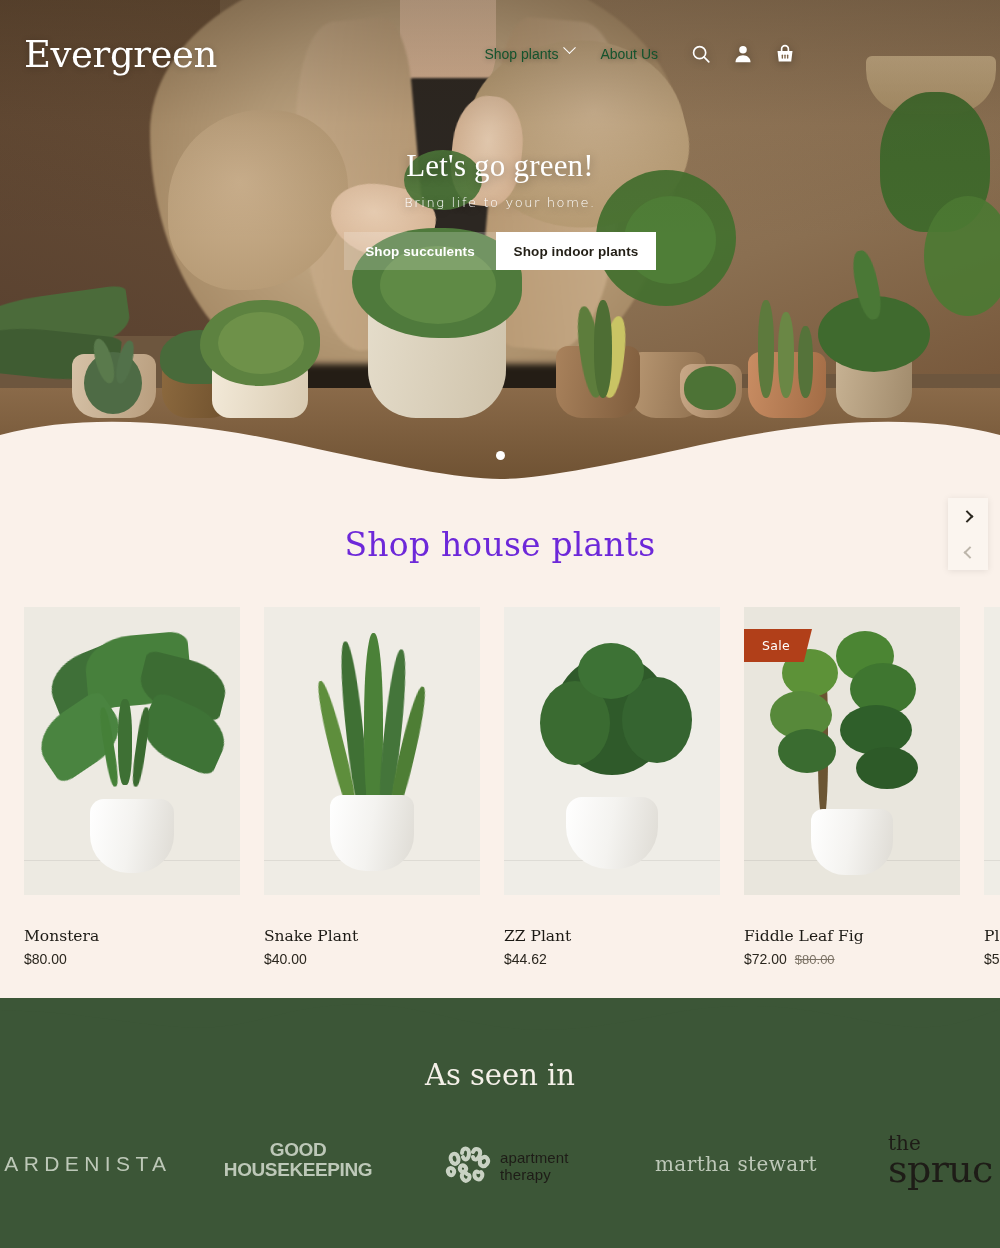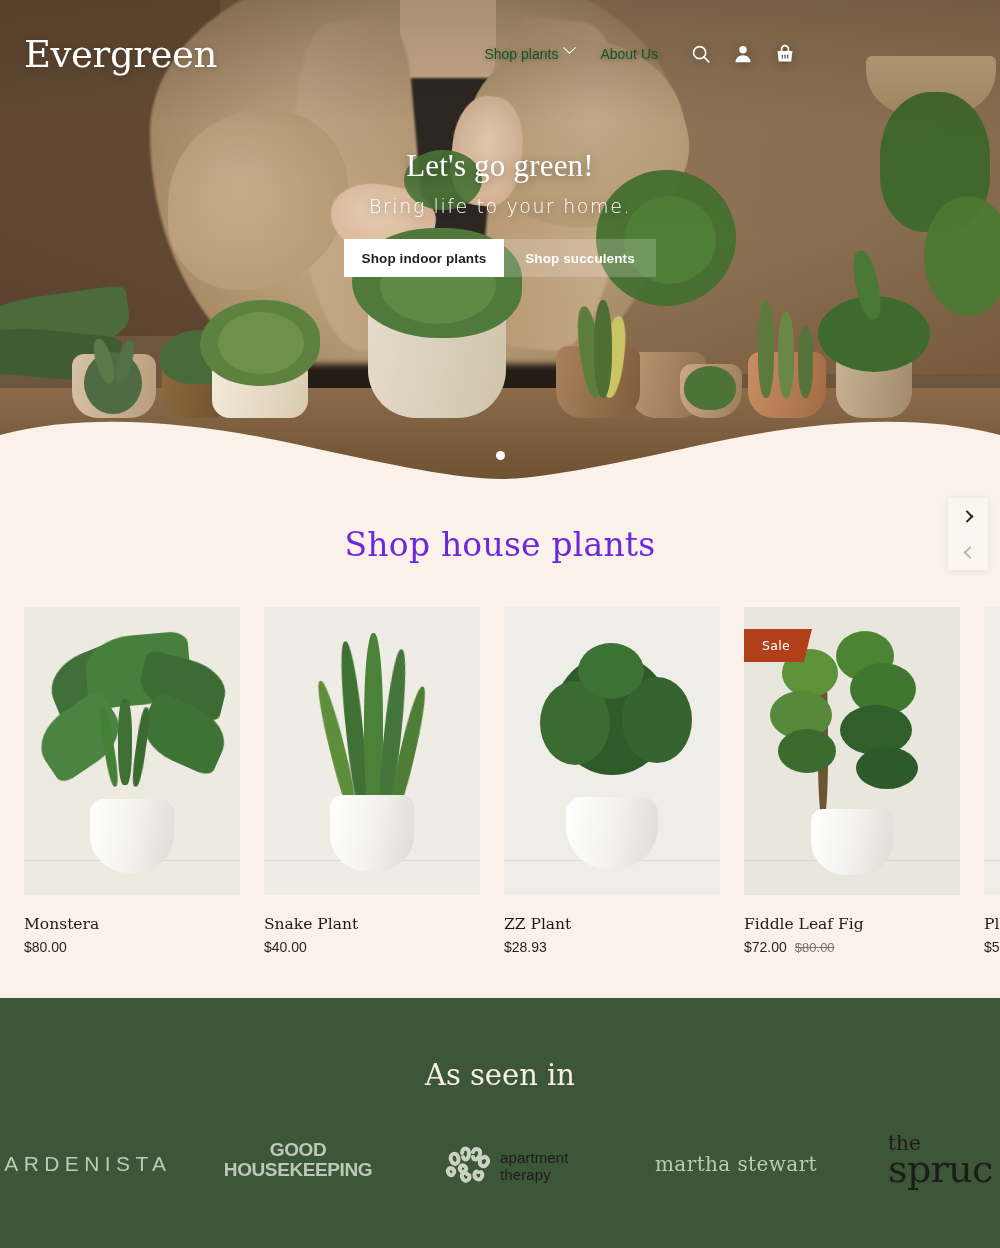--- a/index.html
+++ b/index.html
@@ -131,21 +131,21 @@
     text-align:center;
   }
   .hero-title {
     font-family:Liberation Serif, serif;
     font-size:31px; color:#fff; font-weight:400; letter-spacing:0.2px;
     text-shadow:0 2px 10px rgba(0,0,0,.34);
   }
   .hero-sub {
     margin-top:11px;
     font-family:"DejaVu Sans", sans-serif;
-    font-size:19px; color:#fff; letter-spacing:1.6px; font-weight:300;
+    font-size:13px; color:#fff; letter-spacing:1.6px; font-weight:300;
     text-shadow:0 2px 9px rgba(0,0,0,.38);
   }
   .hero-btns { margin-top:22px; display:flex; justify-content:center; gap:0; }
   .btn {
     height:38px; display:flex; align-items:center; justify-content:center;
     font-size:13.5px; font-weight:700; cursor:pointer; letter-spacing:.1px;
   }
   .btn-solid { background:#fff; color:#231F16; width:160px; }
   .btn-ghost { background:rgba(255,255,255,.20); color:#fff; width:152px; }
 
@@ -183,21 +183,21 @@
   .plant-stage { position:absolute; inset:0; }
   .pot-white {
     position:absolute; left:50%; transform:translateX(-50%);
     background:linear-gradient(100deg,#ffffff 0%,#f4f3f0 48%,#dedbd4 100%);
   }
   .shadow-line {
     position:absolute; left:0; bottom:34px; width:100%; height:1px;
     background:rgba(0,0,0,.07);
   }
   .card-name {
-    margin-top:20px; font-family:"DejaVu Serif", serif;
+    margin-top:32px; font-family:"DejaVu Serif", serif;
     font-size:15.5px; color:#1C1A15; font-weight:400;
   }
   .card-price {
     margin-top:6px; font-size:14px; color:#2A261E;
     display:flex; align-items:center; gap:8px;
   }
   .price-old { text-decoration:line-through; color:#7C7366; font-size:13px; }
 
   .sale-badge {
     position:absolute; left:0; top:22px; height:33px; z-index:5;
@@ -376,22 +376,22 @@
           </svg>
         </span>
       </div>
     </nav>
   </header>
 
   <div class="hero-copy">
     <div class="hero-title">Let's go green!</div>
     <div class="hero-sub">Bring life to your home.</div>
     <div class="hero-btns">
+      <div class="btn btn-ghost">Shop succulents</div>
       <div class="btn btn-solid">Shop indoor plants</div>
-      <div class="btn btn-ghost">Shop succulents</div>
     </div>
   </div>
 
   <section class="shop">
     <h2 class="section-title">Shop house plants</h2>
 
     <div class="carousel">
 
       <div class="card">
         <div class="card-img">
@@ -438,21 +438,21 @@
             <div class="shadow-line"></div>
             <div class="foliage" style="left:50px;top:48px;width:116px;height:120px;background:#2f5a2a;border-radius:50%"></div>
             <div class="foliage" style="left:36px;top:74px;width:70px;height:84px;background:#3a6b31;border-radius:50%"></div>
             <div class="foliage" style="left:118px;top:70px;width:70px;height:86px;background:#356430;border-radius:50%"></div>
             <div class="foliage" style="left:74px;top:36px;width:66px;height:56px;background:#3d7235;border-radius:50%"></div>
             <div class="pot-white" style="bottom:26px;width:92px;height:72px;border-radius:16px 16px 42px 42px"></div>
           </div>
         </div>
         <div class="card-name">ZZ Plant</div>
         <div class="card-price">
-          <span>$28.93</span>
+          <span>$44.62</span>
         </div>
       </div>
 
       <div class="card">
         <div class="sale-badge">Sale</div>
         <div class="card-img" style="background:#E9E6DD">
           <div class="plant-stage">
             <div class="shadow-line"></div>
             <div class="foliage" style="left:74px;top:60px;width:10px;height:150px;background:#6b5533;border-radius:40%"></div>
             <div class="foliage" style="left:92px;top:24px;width:58px;height:50px;background:#4b8533;border-radius:50%"></div>

